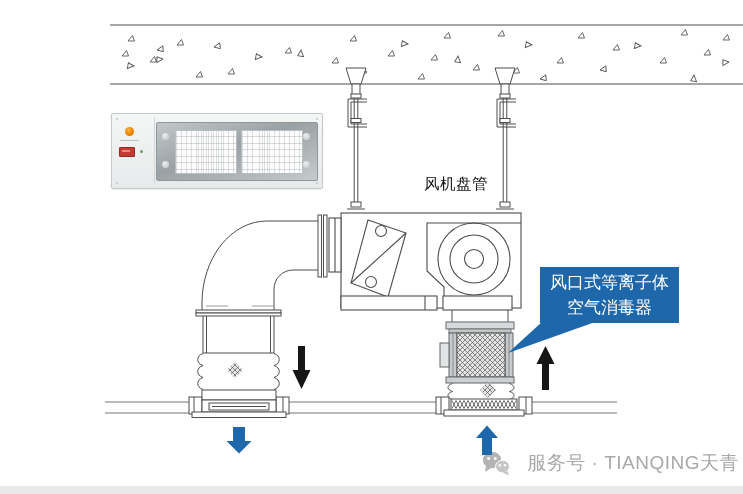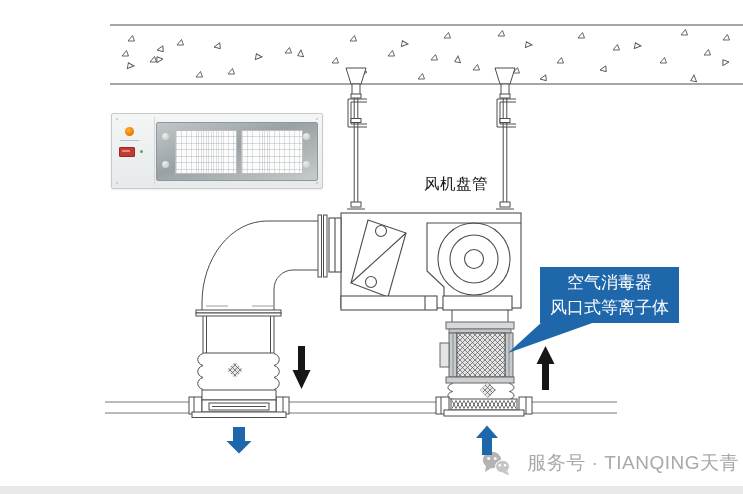--- a/index.html
+++ b/index.html
@@ -250,17 +250,17 @@
     <polygon points="542,390 549,390 549,364 554.5,364 545.5,346 536.5,364 542,364" fill="#161616"></polygon>
     <polygon points="233,427 245,427 245,441 251.5,441 239,453.5 226.5,441 233,441" fill="#1e67ab"></polygon>
     <polygon points="482,455 492,455 492,438 498,438 487,425.5 476,438 482,438" fill="#1e67ab"></polygon>
 
     <polygon points="543,321 598,321 508,353" fill="#1e67ab"></polygon>
   </svg>
 
   <div class="fan-label">风机盘管</div>
 
   <div class="callout">
+    <div>风口式等离子体</div>
     <div>空气消毒器</div>
-    <div>风口式等离子体</div>
   </div>
 
 </div>
 
 </body></html>

